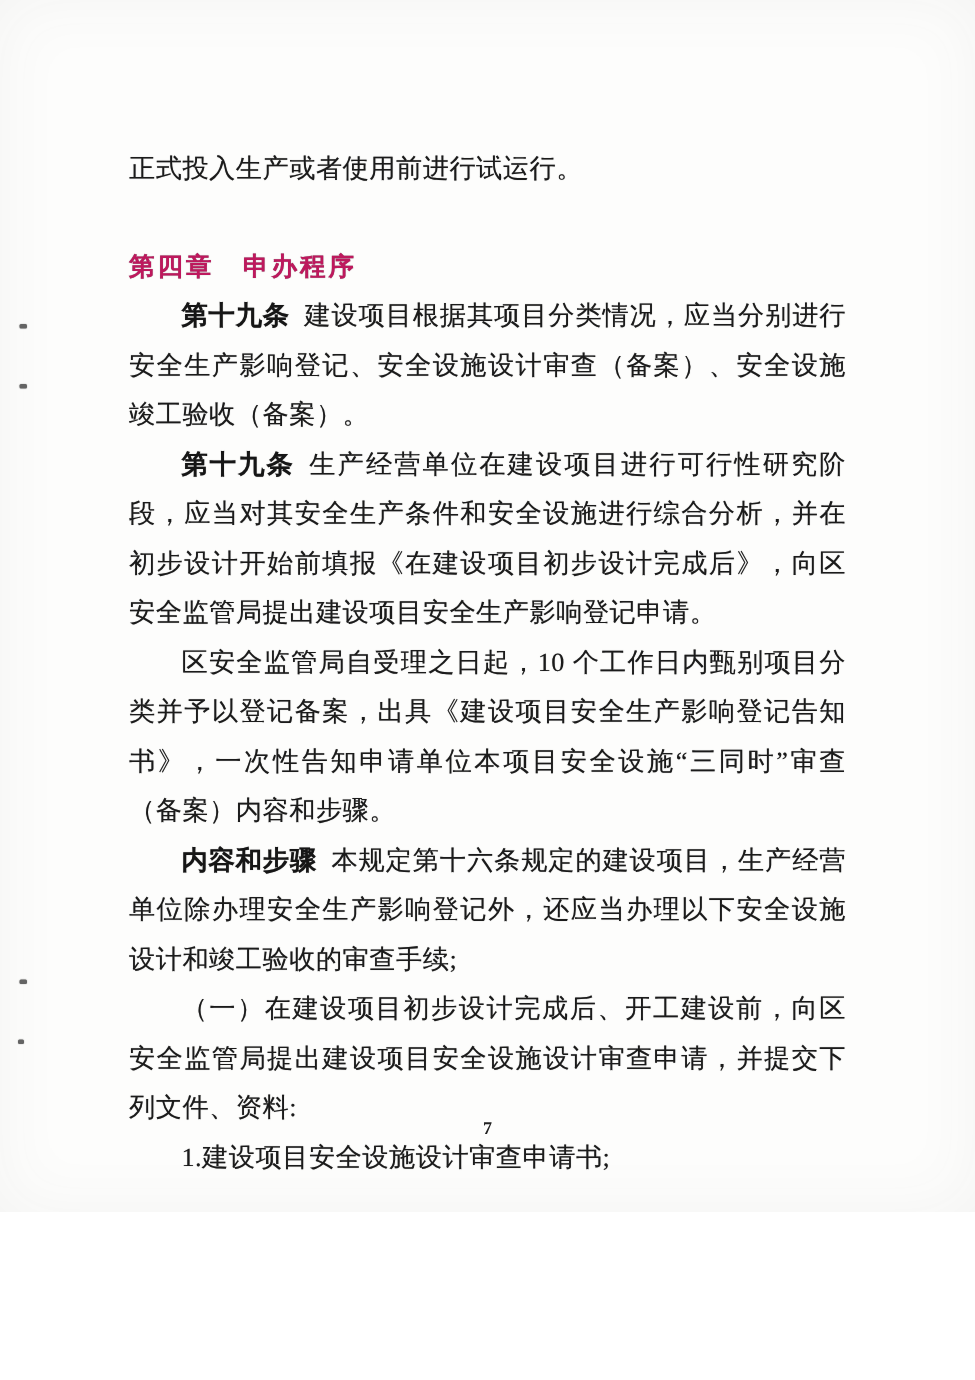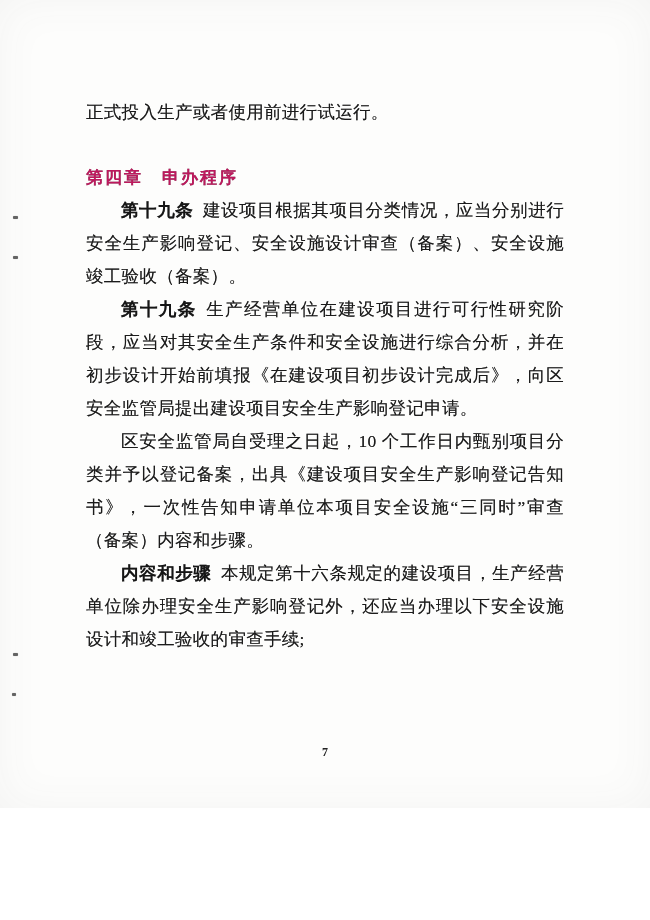--- a/index.html
+++ b/index.html
@@ -87,19 +87,21 @@
     <h2 class="chapter">第四章　申办程序</h2>
 
     <p class="para"><span class="lead">第十九条</span><span>建设项目根据其项目分类情况，应当分别进行安全生产影响登记、安全设施设计审查（备案）、安全设施竣工验收（备案）。</span></p>
 
     <p class="para"><span class="lead">第十九条</span><span>生产经营单位在建设项目进行可行性研究阶段，应当对其安全生产条件和安全设施进行综合分析，并在初步设计开始前填报《在建设项目初步设计完成后》，向区安全监管局提出建设项目安全生产影响登记申请。</span></p>
 
     <p class="para"><span>区安全监管局自受理之日起，10 个工作日内甄别项目分类并予以登记备案，出具《建设项目安全生产影响登记告知书》，一次性告知申请单位本项目安全设施“三同时”审查（备案）内容和步骤。</span></p>
 
     <p class="para"><span class="lead">内容和步骤</span><span>本规定第十六条规定的建设项目，生产经营单位除办理安全生产影响登记外，还应当办理以下安全设施设计和竣工验收的审查手续;</span></p>
 
+    <p class="para"><span>（一）在建设项目初步设计完成后、开工建设前，向区安全监管局提出建设项目安全设施设计审查申请，并提交下列文件、资料:</span></p>
 
+    <p class="para"><span>1.建设项目安全设施设计审查申请书;</span></p>
 
   </div>
 
   <div class="page-number">7</div>
 
 </div>
 
 </body></html>

